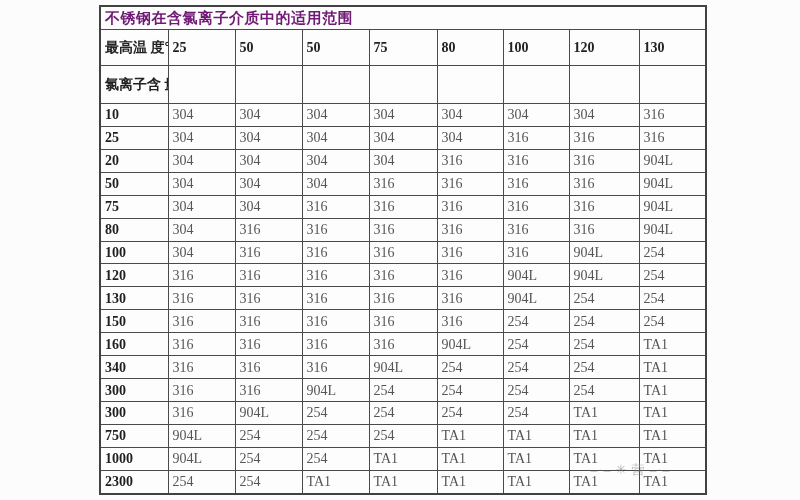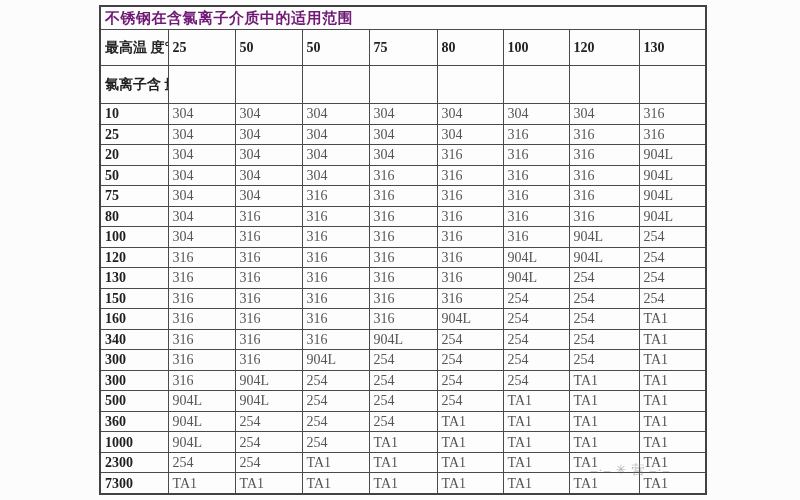--- a/index.html
+++ b/index.html
@@ -282,32 +282,21 @@
           <td class="grade-cell">316</td>
           <td class="grade-cell">904L</td>
           <td class="grade-cell">254</td>
           <td class="grade-cell">254</td>
           <td class="grade-cell">254</td>
           <td class="grade-cell">254</td>
           <td class="grade-cell">TA1</td>
           <td class="grade-cell">TA1</td>
         </tr>
         <tr>
-          <td class="chloride-cell">500</td>
-          <td class="grade-cell">904L</td>
-          <td class="grade-cell">904L</td>
-          <td class="grade-cell">254</td>
-          <td class="grade-cell">254</td>
-          <td class="grade-cell">254</td>
-          <td class="grade-cell">TA1</td>
-          <td class="grade-cell">TA1</td>
-          <td class="grade-cell">TA1</td>
-        </tr>
-        <tr>
-          <td class="chloride-cell">360</td>
+          <td class="chloride-cell">750</td>
           <td class="grade-cell">904L</td>
           <td class="grade-cell">254</td>
           <td class="grade-cell">254</td>
           <td class="grade-cell">254</td>
           <td class="grade-cell">TA1</td>
           <td class="grade-cell">TA1</td>
           <td class="grade-cell">TA1</td>
           <td class="grade-cell">TA1</td>
         </tr>
         <tr>
@@ -318,31 +307,20 @@
           <td class="grade-cell">TA1</td>
           <td class="grade-cell">TA1</td>
           <td class="grade-cell">TA1</td>
           <td class="grade-cell">TA1</td>
           <td class="grade-cell">TA1</td>
         </tr>
         <tr>
           <td class="chloride-cell">2300</td>
           <td class="grade-cell">254</td>
           <td class="grade-cell">254</td>
-          <td class="grade-cell">TA1</td>
-          <td class="grade-cell">TA1</td>
-          <td class="grade-cell">TA1</td>
-          <td class="grade-cell">TA1</td>
-          <td class="grade-cell">TA1</td>
-          <td class="grade-cell">TA1</td>
-        </tr>
-        <tr>
-          <td class="chloride-cell">7300</td>
-          <td class="grade-cell">TA1</td>
-          <td class="grade-cell">TA1</td>
           <td class="grade-cell">TA1</td>
           <td class="grade-cell">TA1</td>
           <td class="grade-cell">TA1</td>
           <td class="grade-cell">TA1</td>
           <td class="grade-cell">TA1</td>
           <td class="grade-cell">TA1</td>
         </tr>
       </tbody>
   </table>
 

